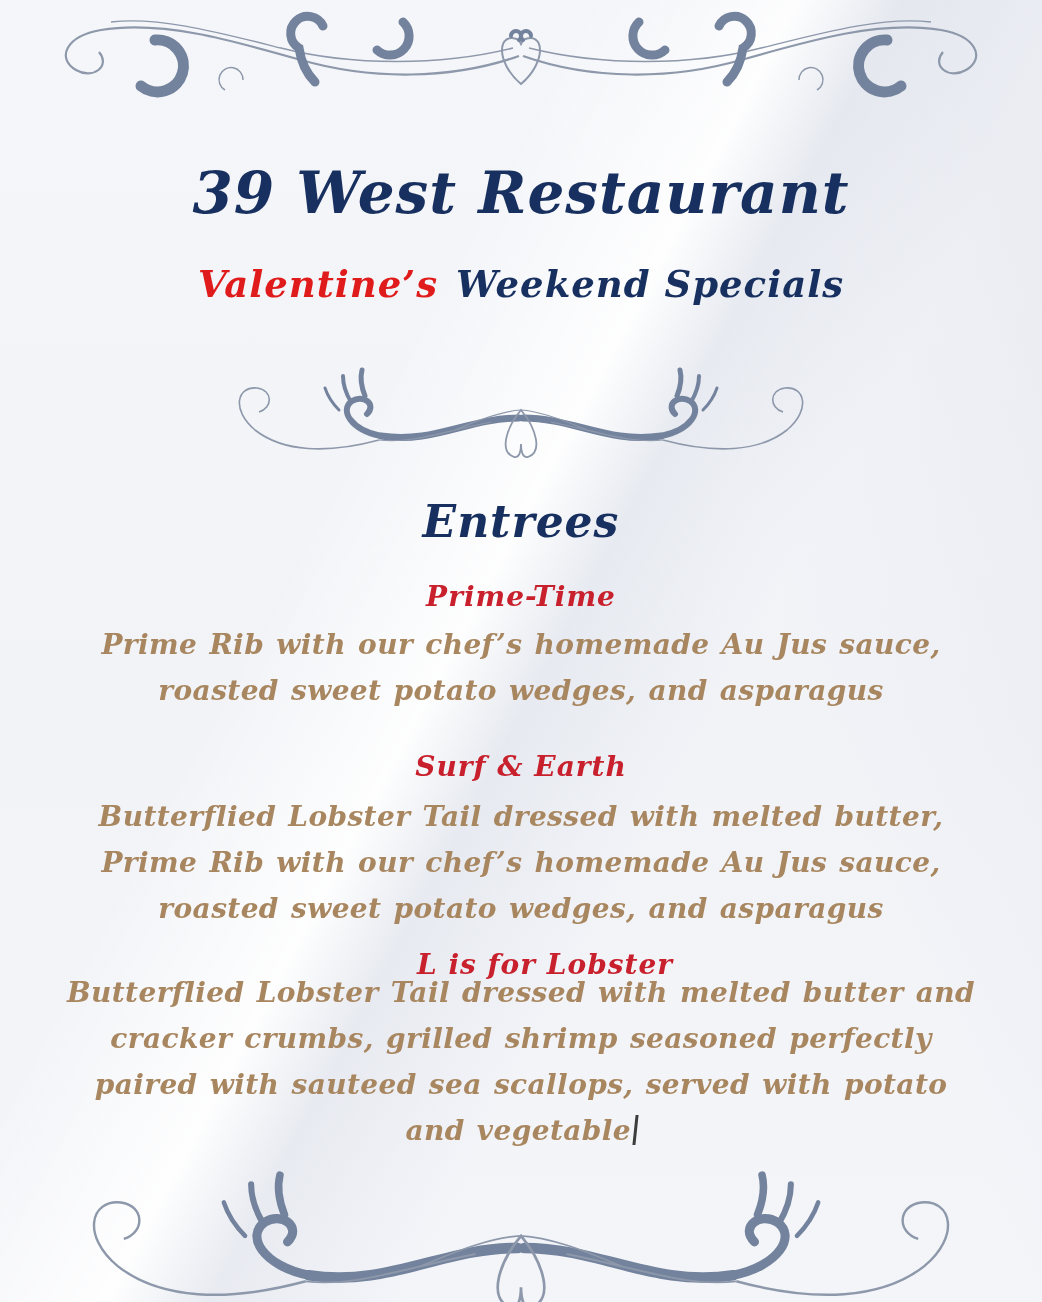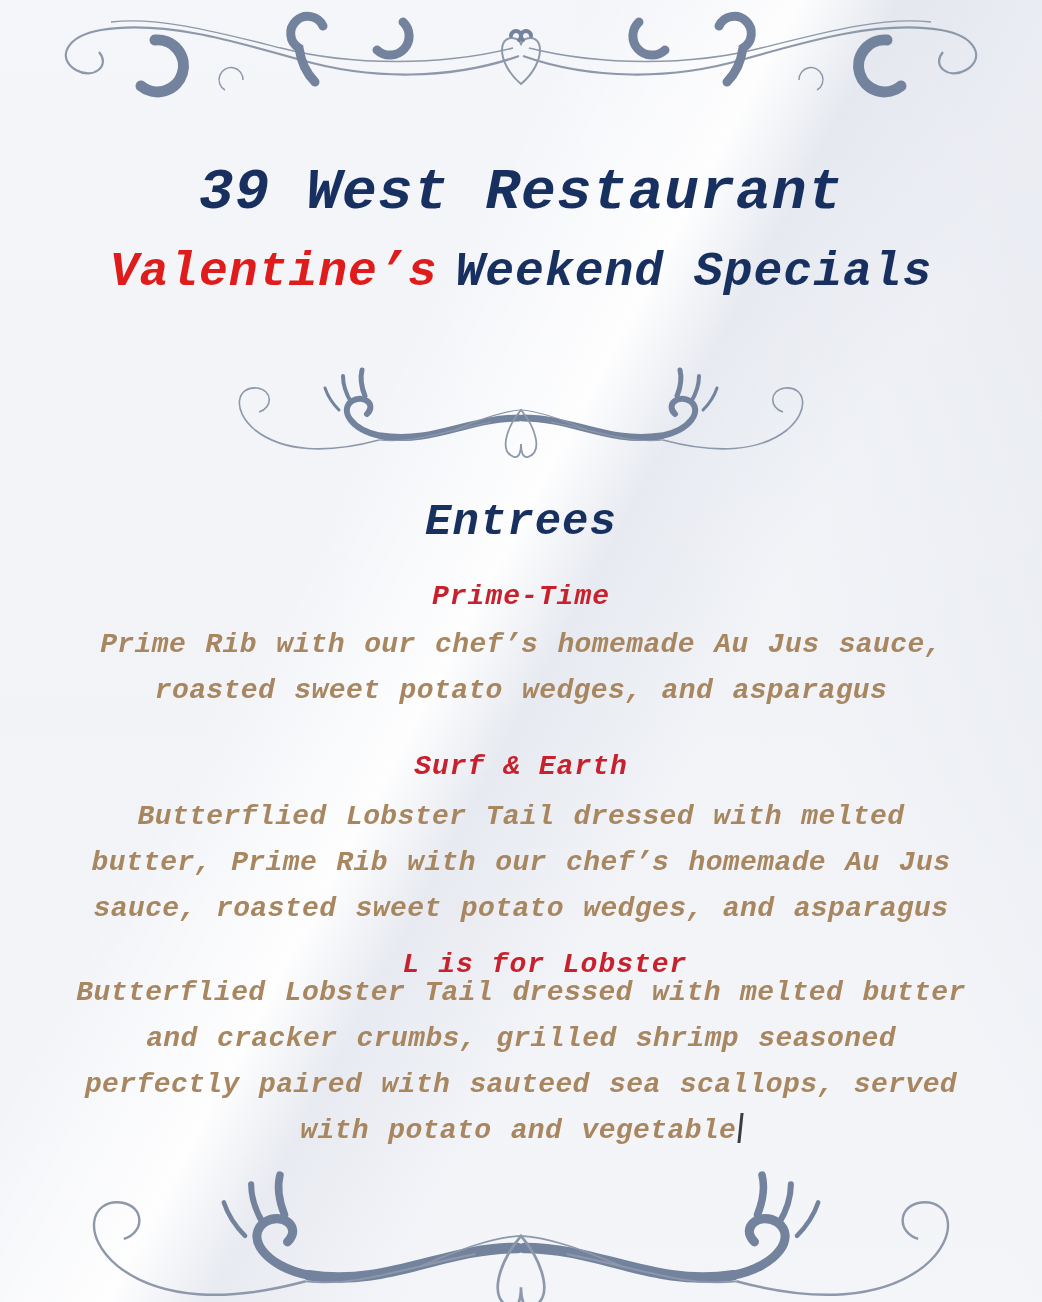--- a/index.html
+++ b/index.html
@@ -10,42 +10,42 @@
     overflow: hidden;
   }
   body {
     position: relative;
     font-family: "DejaVu Serif", serif;
     background:
       linear-gradient(118deg, rgba(255,255,255,0) 34%, rgba(255,255,255,0.9) 46%, rgba(222,226,234,0.55) 52%, rgba(255,255,255,0) 63%),
       linear-gradient(250deg, rgba(226,229,237,0.5) 6%, rgba(255,255,255,0) 32%),
       linear-gradient(180deg, #f5f6fa 0%, #f1f3f7 55%, #f4f5f9 100%);
   }
-  .abs { position: absolute; left: 0; width: 100%; text-align: center; font-family: Liberation Mono, monospace; }
+  .abs { position: absolute; left: 0; width: 100%; text-align: center; }
   .center-x { position: absolute; left: 50%; transform: translateX(-50%); }
 
   
   .orn svg { display: block; }
   .orn .thin { stroke: #8d98aa; fill: none; }
   .orn .bold { stroke: #74839d; fill: none; stroke-linecap: round; }
   .orn-top    { top: -4px; }
   .orn-mid    { top: 360px; }
   .orn-bottom { bottom: -16px; }
 
   
   .script {
     font-style: italic;
     font-weight: 700;
     letter-spacing: 1px;
     white-space: nowrap;
   }
   .navy { color: #17305f; }
   .red-accent { color: #e01b1b; }
   .title1 { top: 150px; font-size: 58px; line-height: 86px; }
-  .title2 { top: 228px; font-size: 48px; line-height: 88px; }
+  .title2 { top: 240px; font-size: 37px; line-height: 88px; }
   .title2 .sep { display: inline-block; width: 18px; }
   .entrees { top: 484px; font-size: 44px; line-height: 76px; }
 
   .item-name {
     color: #c8202c;
     font-size: 28px;
     line-height: 34px;
     font-weight: 700;
     font-style: italic;
     letter-spacing: 1px;

